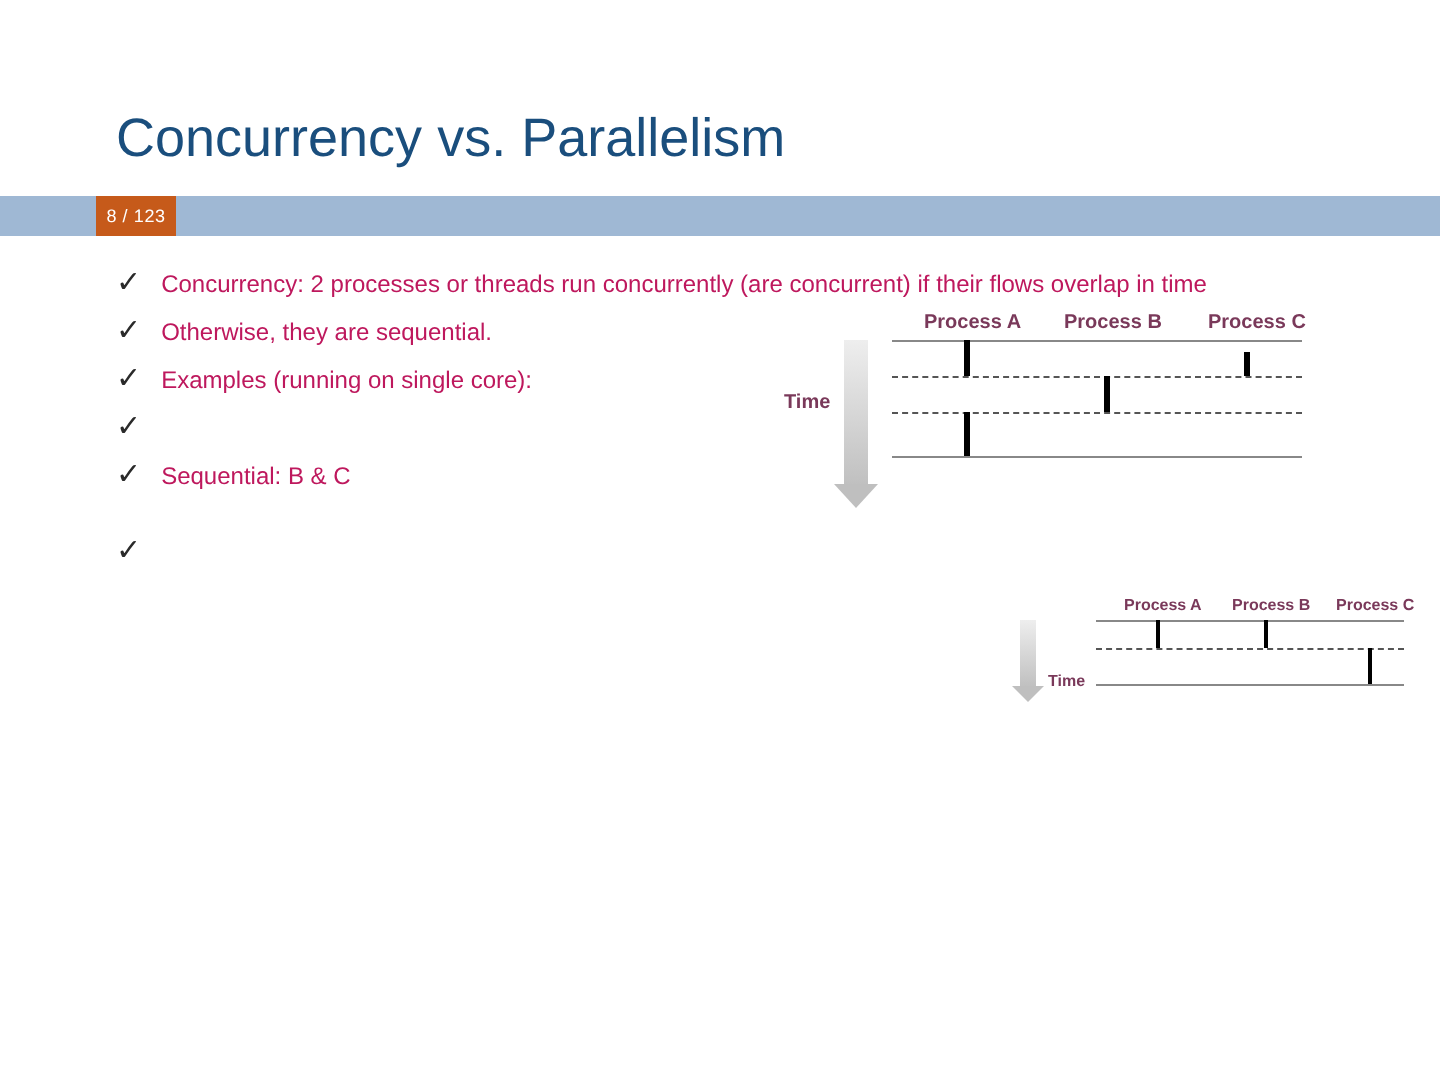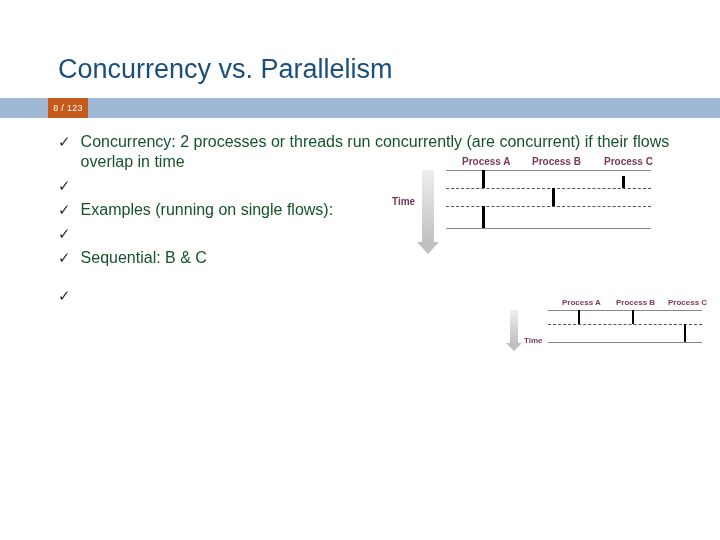--- a/index.html
+++ b/index.html
@@ -18,21 +18,21 @@
   }
   .pagebox {
     position: absolute; left: 0; top: 98px; width: 40px; height: 20px;
     background: #c65a1a; color: #fff; font-size: 9px; line-height: 20px;
     text-align: center; font-weight: 400; letter-spacing: 0.3px; margin-left: 48px;
   }
 
   .body { position: absolute; left: 58px; top: 132px; width: 620px; }
   .item { display: flex; align-items: flex-start; gap: 10px; margin-bottom: 4px; }
   .chk { flex: 0 0 auto; color: #2a2a2a; font-size: 15px; line-height: 20px; }
-  .txt { font-size: 16px; line-height: 20px; color: #14532d; }
+  .txt { font-size: 12px; line-height: 20px; color: #be185d; }
   .gap { height: 14px; }
 
   
   .dia1 {
     position: absolute; left: 392px; top: 156px; width: 266px; height: 94px;
   }
   .dia1 .hdr { position: absolute; top: 0; font-size: 10px; font-weight: 600; color: #7a395a; }
   .hdrA { left: 70px; } .hdrB { left: 140px; } .hdrC { left: 212px; }
   .timeLbl { position: absolute; left: 0; top: 40px; font-size: 10px; font-weight: 600; color: #7a395a; }
   .arrow {
@@ -88,24 +88,25 @@
   <div class="band"></div>
   <div class="pagebox">8 / 123</div>
 
   <div class="body">
     <div class="item">
       <span class="chk">✓</span>
       <span class="txt">Concurrency: 2 processes or threads run concurrently (are concurrent) if their flows overlap in time</span>
     </div>
     <div class="item">
       <span class="chk">✓</span>
+      <span class="txt">Otherwise, they are sequential.</span>
     </div>
     <div class="item">
       <span class="chk">✓</span>
-      <span class="txt">Examples (running on single flows):</span>
+      <span class="txt">Examples (running on single core):</span>
     </div>
     <div class="item">
       <span class="chk">✓</span>
     </div>
     <div class="item">
       <span class="chk">✓</span>
       <span class="txt">Sequential: B &amp; C</span>
     </div>
     <div class="gap"></div>
     <div class="item">

